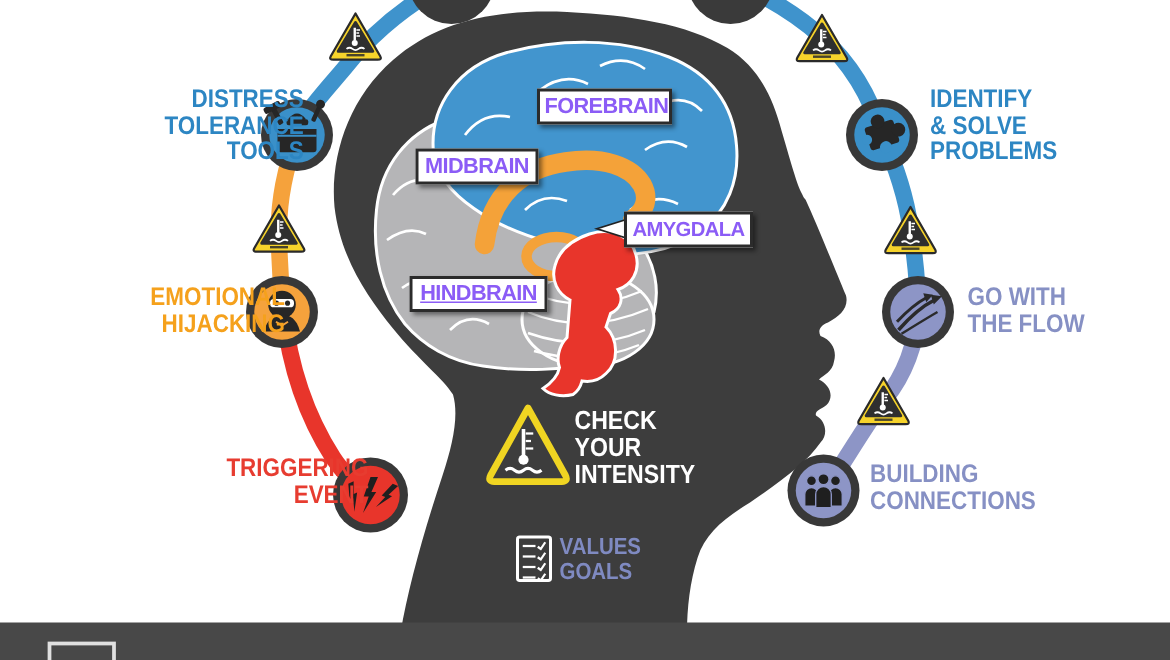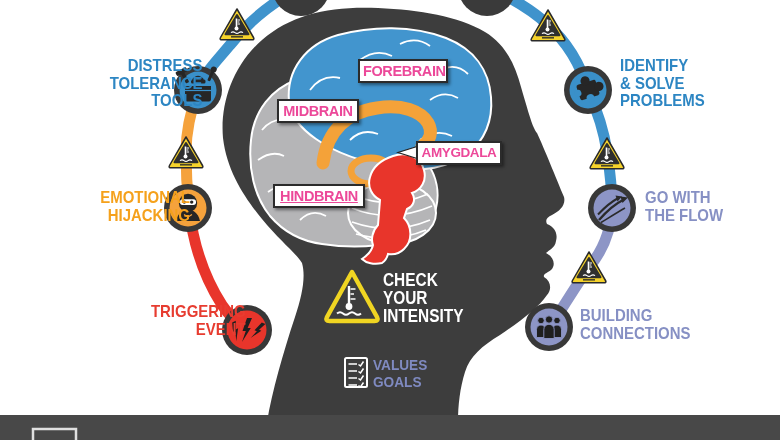--- a/index.html
+++ b/index.html
@@ -10,21 +10,21 @@
   .condR{transform:scaleX(.88);transform-origin:right top;}
   .condL{transform:scaleX(.88);transform-origin:left top;}
   .alignR{text-align:right;}
   .alignL{text-align:left;}
   .c-blue{color:#2d86c3;}
   .c-orange{color:#f5a11c;}
   .c-red{color:#e73c30;}
   .c-purple{color:#8690c4;}
   .c-white{color:#ffffff;}
   .c-values{color:#7f8ac1;font-size:15.5px;line-height:17px;}
-  .brainbox{position:absolute;background:#ffffff;border:2px solid #2b2b2b;color:#ec4899;
+  .brainbox{position:absolute;background:#ffffff;border:2px solid #2b2b2b;color:#8b5cf6;
             font-weight:bold;text-align:center;font-size:14.5px;letter-spacing:-0.4px;
             padding:2px 3px;box-shadow:2px 2px 3px rgba(0,0,0,.45);line-height:16px;}
 </style>
 </head>
 <body>
 
 <div class="stage">
 
   <svg class="bg" width="780" height="440" viewBox="0 0 780 440">
     <defs>

